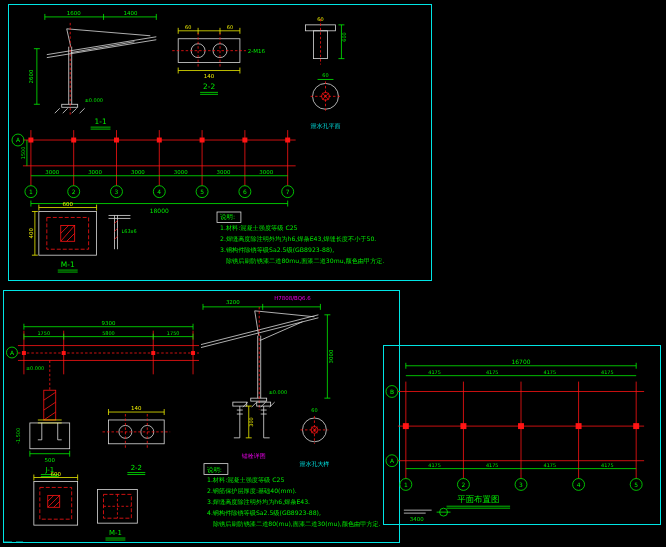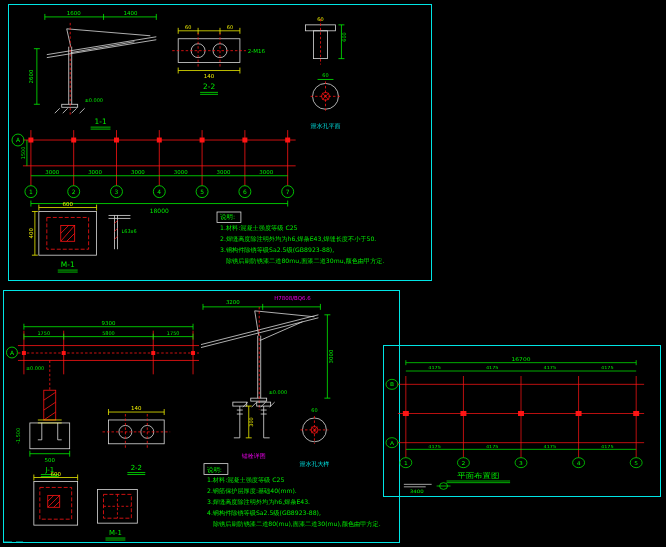--- a/index.html
+++ b/index.html
@@ -1,21 +1,21 @@
 <!DOCTYPE html>
 <html><head>
 <meta charset="utf-8">
 <style>
   html,body{margin:0;padding:0;background:#000;}
   body{width:666px;height:547px;position:relative;overflow:hidden;
        font-family:"DejaVu Sans",sans-serif;}
   .panel{position:absolute;border:1px solid #00e5e5;background:transparent;box-sizing:border-box;}
   #panel1{left:8px;top:4px;width:424px;height:277px;}
   #panel2{left:3px;top:290px;width:397px;height:253px;}
-  #panel3{left:383px;top:345px;width:278px;height:152px;}
+  #panel3{left:383px;top:345px;width:278px;height:180px;}
   svg{display:block;width:100%;height:100%;}
   svg *{fill:none;stroke-width:.8;}
   .sw,.sw *{stroke:#dcdcdc;}
   .sr,.sr *{stroke:#ff1414;}
   .sg,.sg *{stroke:#00ef00;}
   .sy,.sy *{stroke:#eded00;}
   .sc,.sc *{stroke:#00e5e5;}
   .fr,.fr *{fill:#ff1414;stroke:none;}
   .dash{stroke-dasharray:4 2;}
   .dashf{stroke-dasharray:2.5 2;}

